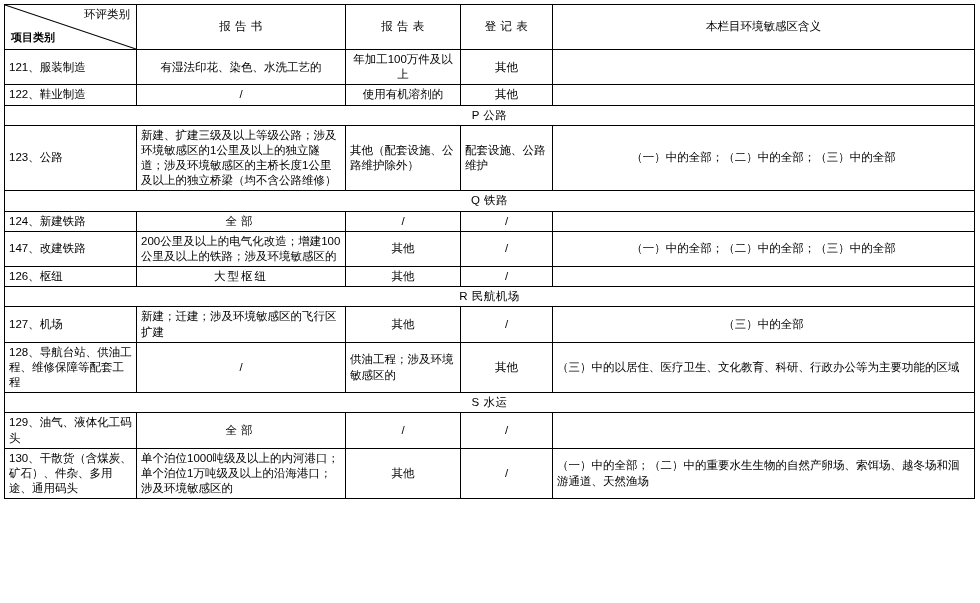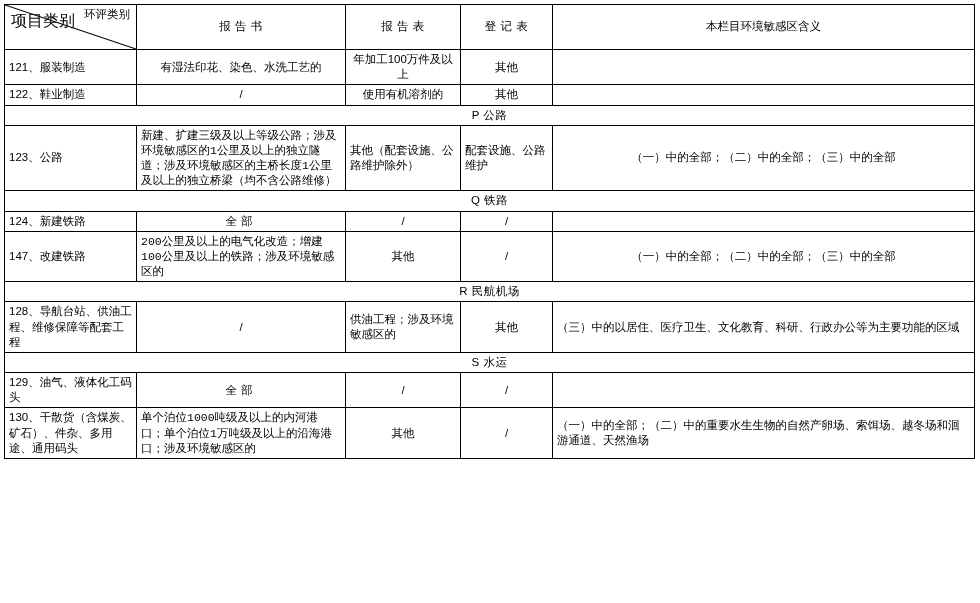--- a/index.html
+++ b/index.html
@@ -58,36 +58,37 @@
   }
   td.corner .tr {
     position: absolute;
     top: 2px;
     right: 6px;
     font-size: 11.5px;
     white-space: nowrap;
   }
   td.corner .bl {
     position: absolute;
-    bottom: 18px;
+    bottom: 4px;
     left: 6px;
-    font-size: 16px;
+    font-size: 11px;
     white-space: nowrap;
+    font-weight: bold;
   }
   td.hcell {
     text-align: center;
     letter-spacing: 0.5px;
     border-radius: 21px;
   }
   td.hcell.wide {
     letter-spacing: 0px;
     font-family: Liberation Mono, monospace;
   }
   .ctr { text-align: center; }
-  .lft { text-align: left; font-family: Liberation Mono, monospace; }
+  .lft { text-align: left; }
   .section td {
     font-weight: bold;
     text-align: center;
     letter-spacing: 0.5px;
   }
   .rowlabel { text-align: left; }
   .spaced { letter-spacing: 4px; }
   .spaced2 { letter-spacing: 2px; }
   .meaning { text-align: center; }
   .meaning.left { text-align: left; }
@@ -164,25 +165,39 @@
       </tr>
 
       <tr>
         <td class="rowlabel">147、改建铁路</td>
         <td class="lft">200公里及以上的电气化改造；增建100公里及以上的铁路；涉及环境敏感区的</td>
         <td class="ctr">其他</td>
         <td class="ctr">/</td>
         <td class="meaning">（一）中的全部；（二）中的全部；（三）中的全部</td>
       </tr>
 
+      <tr>
+        <td class="rowlabel">126、枢纽</td>
+        <td class="ctr spaced2">大型枢纽</td>
+        <td class="ctr">其他</td>
+        <td class="ctr">/</td>
+        <td class="meaning"></td>
+      </tr>
 
       <tr class="section">
         <td colspan="5">R 民航机场</td>
       </tr>
 
+      <tr>
+        <td class="rowlabel">127、机场</td>
+        <td class="lft">新建；迁建；涉及环境敏感区的飞行区扩建</td>
+        <td class="ctr">其他</td>
+        <td class="ctr">/</td>
+        <td class="meaning">（三）中的全部</td>
+      </tr>
 
       <tr>
         <td class="rowlabel">128、导航台站、供油工程、维修保障等配套工程</td>
         <td class="ctr">/</td>
         <td class="lft">供油工程；涉及环境敏感区的</td>
         <td class="ctr">其他</td>
         <td class="meaning left">（三）中的以居住、医疗卫生、文化教育、科研、行政办公等为主要功能的区域</td>
       </tr>
 
       <tr class="section">

